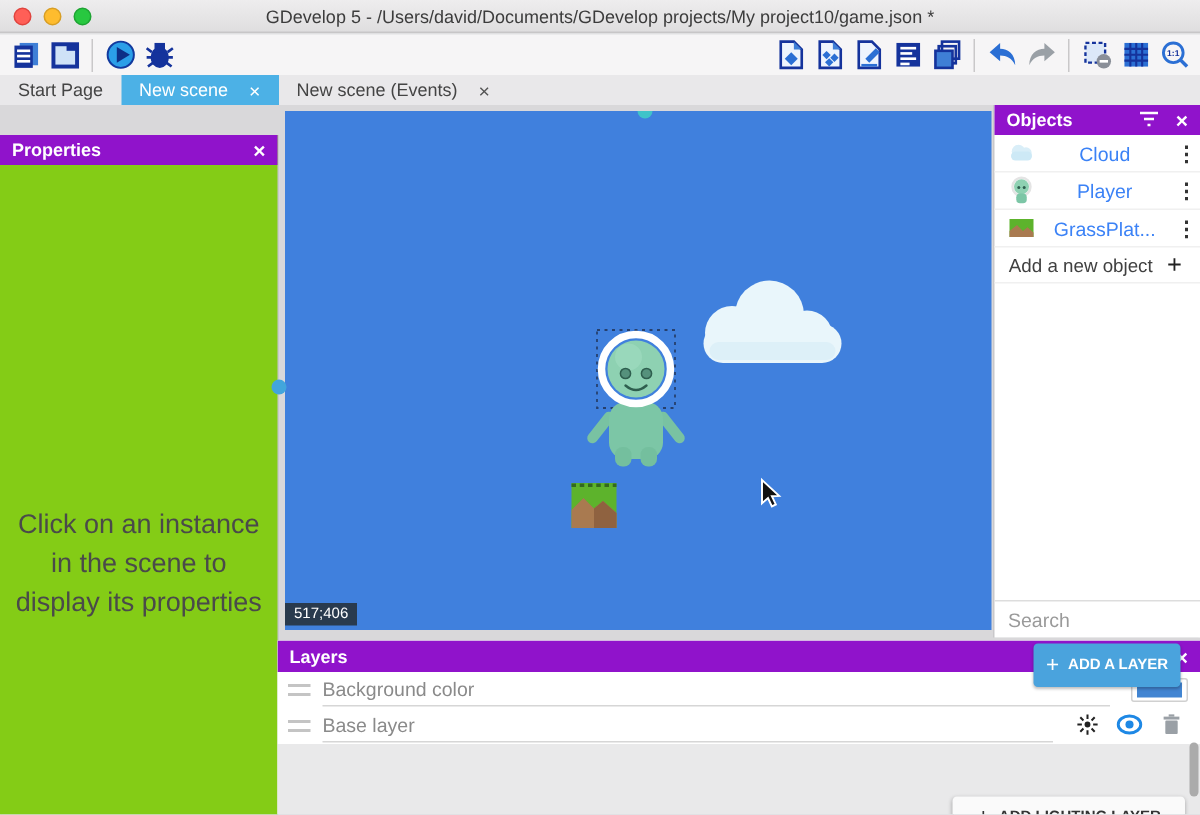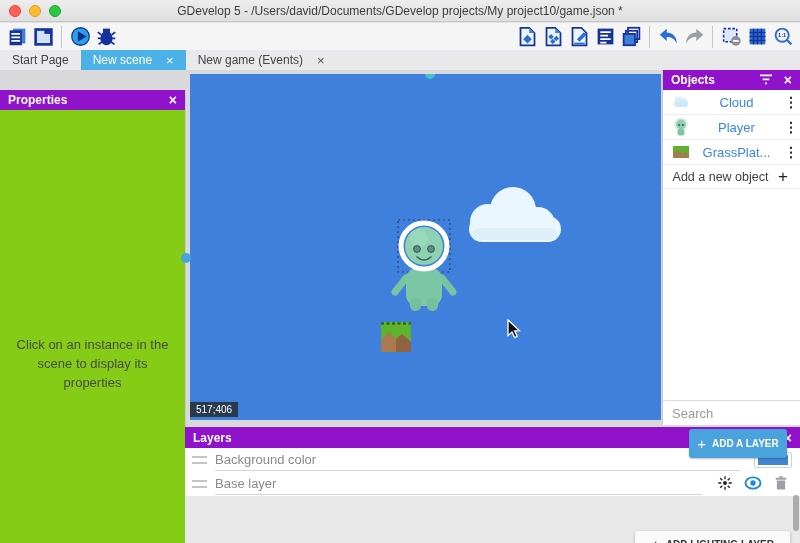--- a/index.html
+++ b/index.html
@@ -40,21 +40,21 @@
 
   .panel-header { height:20px; background:#9013cb; color:#fff; display:flex;
     align-items:center; padding:0 8px; font-size:12px; font-weight:bold; }
   .panel-header .grow { flex:1; }
   .panel-header .hx { font-size:14px; font-weight:bold; color:#fff; }
 
   
   .properties { position:absolute; left:0; top:20px; width:185px; height:471px;
     background:#84cc16; box-shadow:1px 0 0 #c9c8ca; }
   .prop-hint { position:absolute; left:10px; right:10px; top:246px; text-align:center;
-    font-size:13px; color:#4a4a4a; line-height:1.45; }
+    font-size:18px; color:#4a4a4a; line-height:1.45; }
 
   
   .canvas { position:absolute; left:190px; top:4px; width:471px; height:346px;
     background:#4080dd; overflow:hidden; }
   .coords { position:absolute; left:0px; bottom:3px; background:rgba(38,48,58,0.88);
     color:#fff; font-size:10px; padding:2px 6px; }
   .top-handle { position:absolute; left:235px; top:-5px; width:10px; height:10px;
     border-radius:50%; background:#3fc3c9; }
   .divider-dot { position:absolute; left:181px; top:183px; width:10px; height:10px;
     border-radius:50%; background:#42a5dc; z-index:5; }
@@ -224,21 +224,21 @@
 
   <div class="tabbar">
     <div class="tab">
       <span>Start Page</span>
     </div>
     <div class="tab active">
       <span>New scene</span>
       <span class="x">×</span>
     </div>
     <div class="tab">
-      <span>New game (Events)</span>
+      <span>New scene (Events)</span>
       <span class="x">×</span>
     </div>
   </div>
 
   <div class="main">
 
     <div class="properties">
       <div class="panel-header">
         <span>Properties</span>
         <span class="grow"></span>

